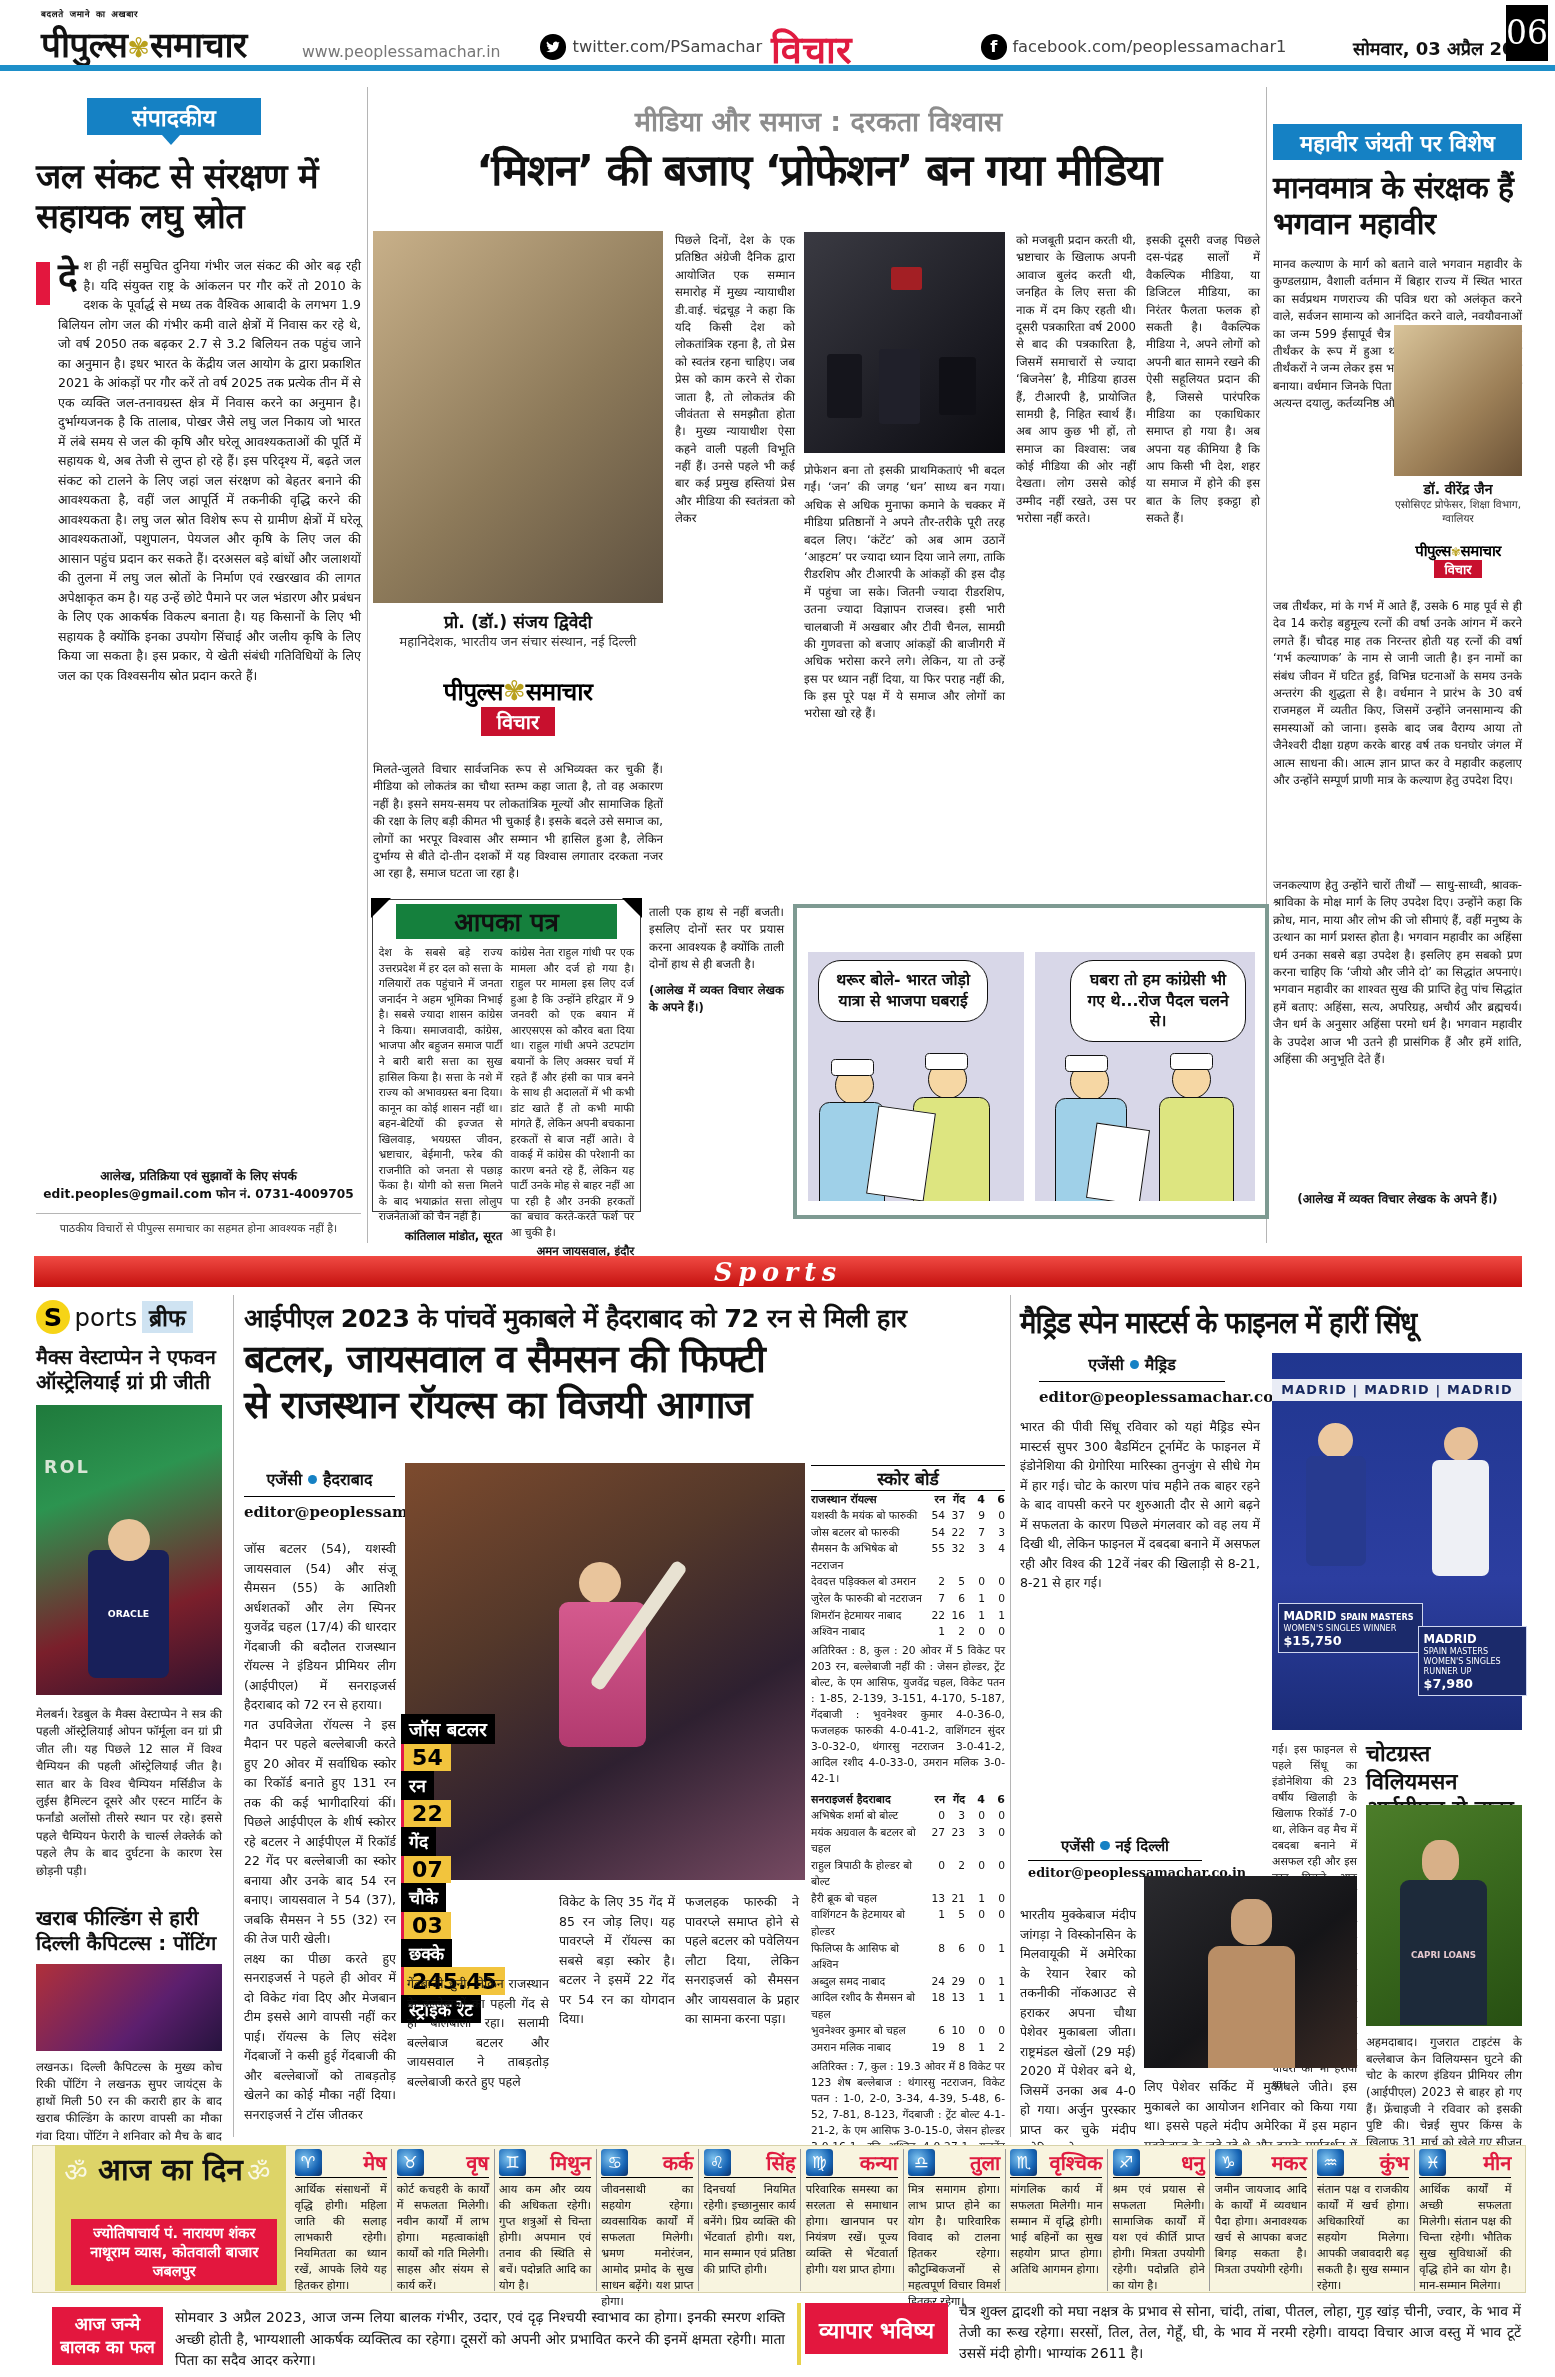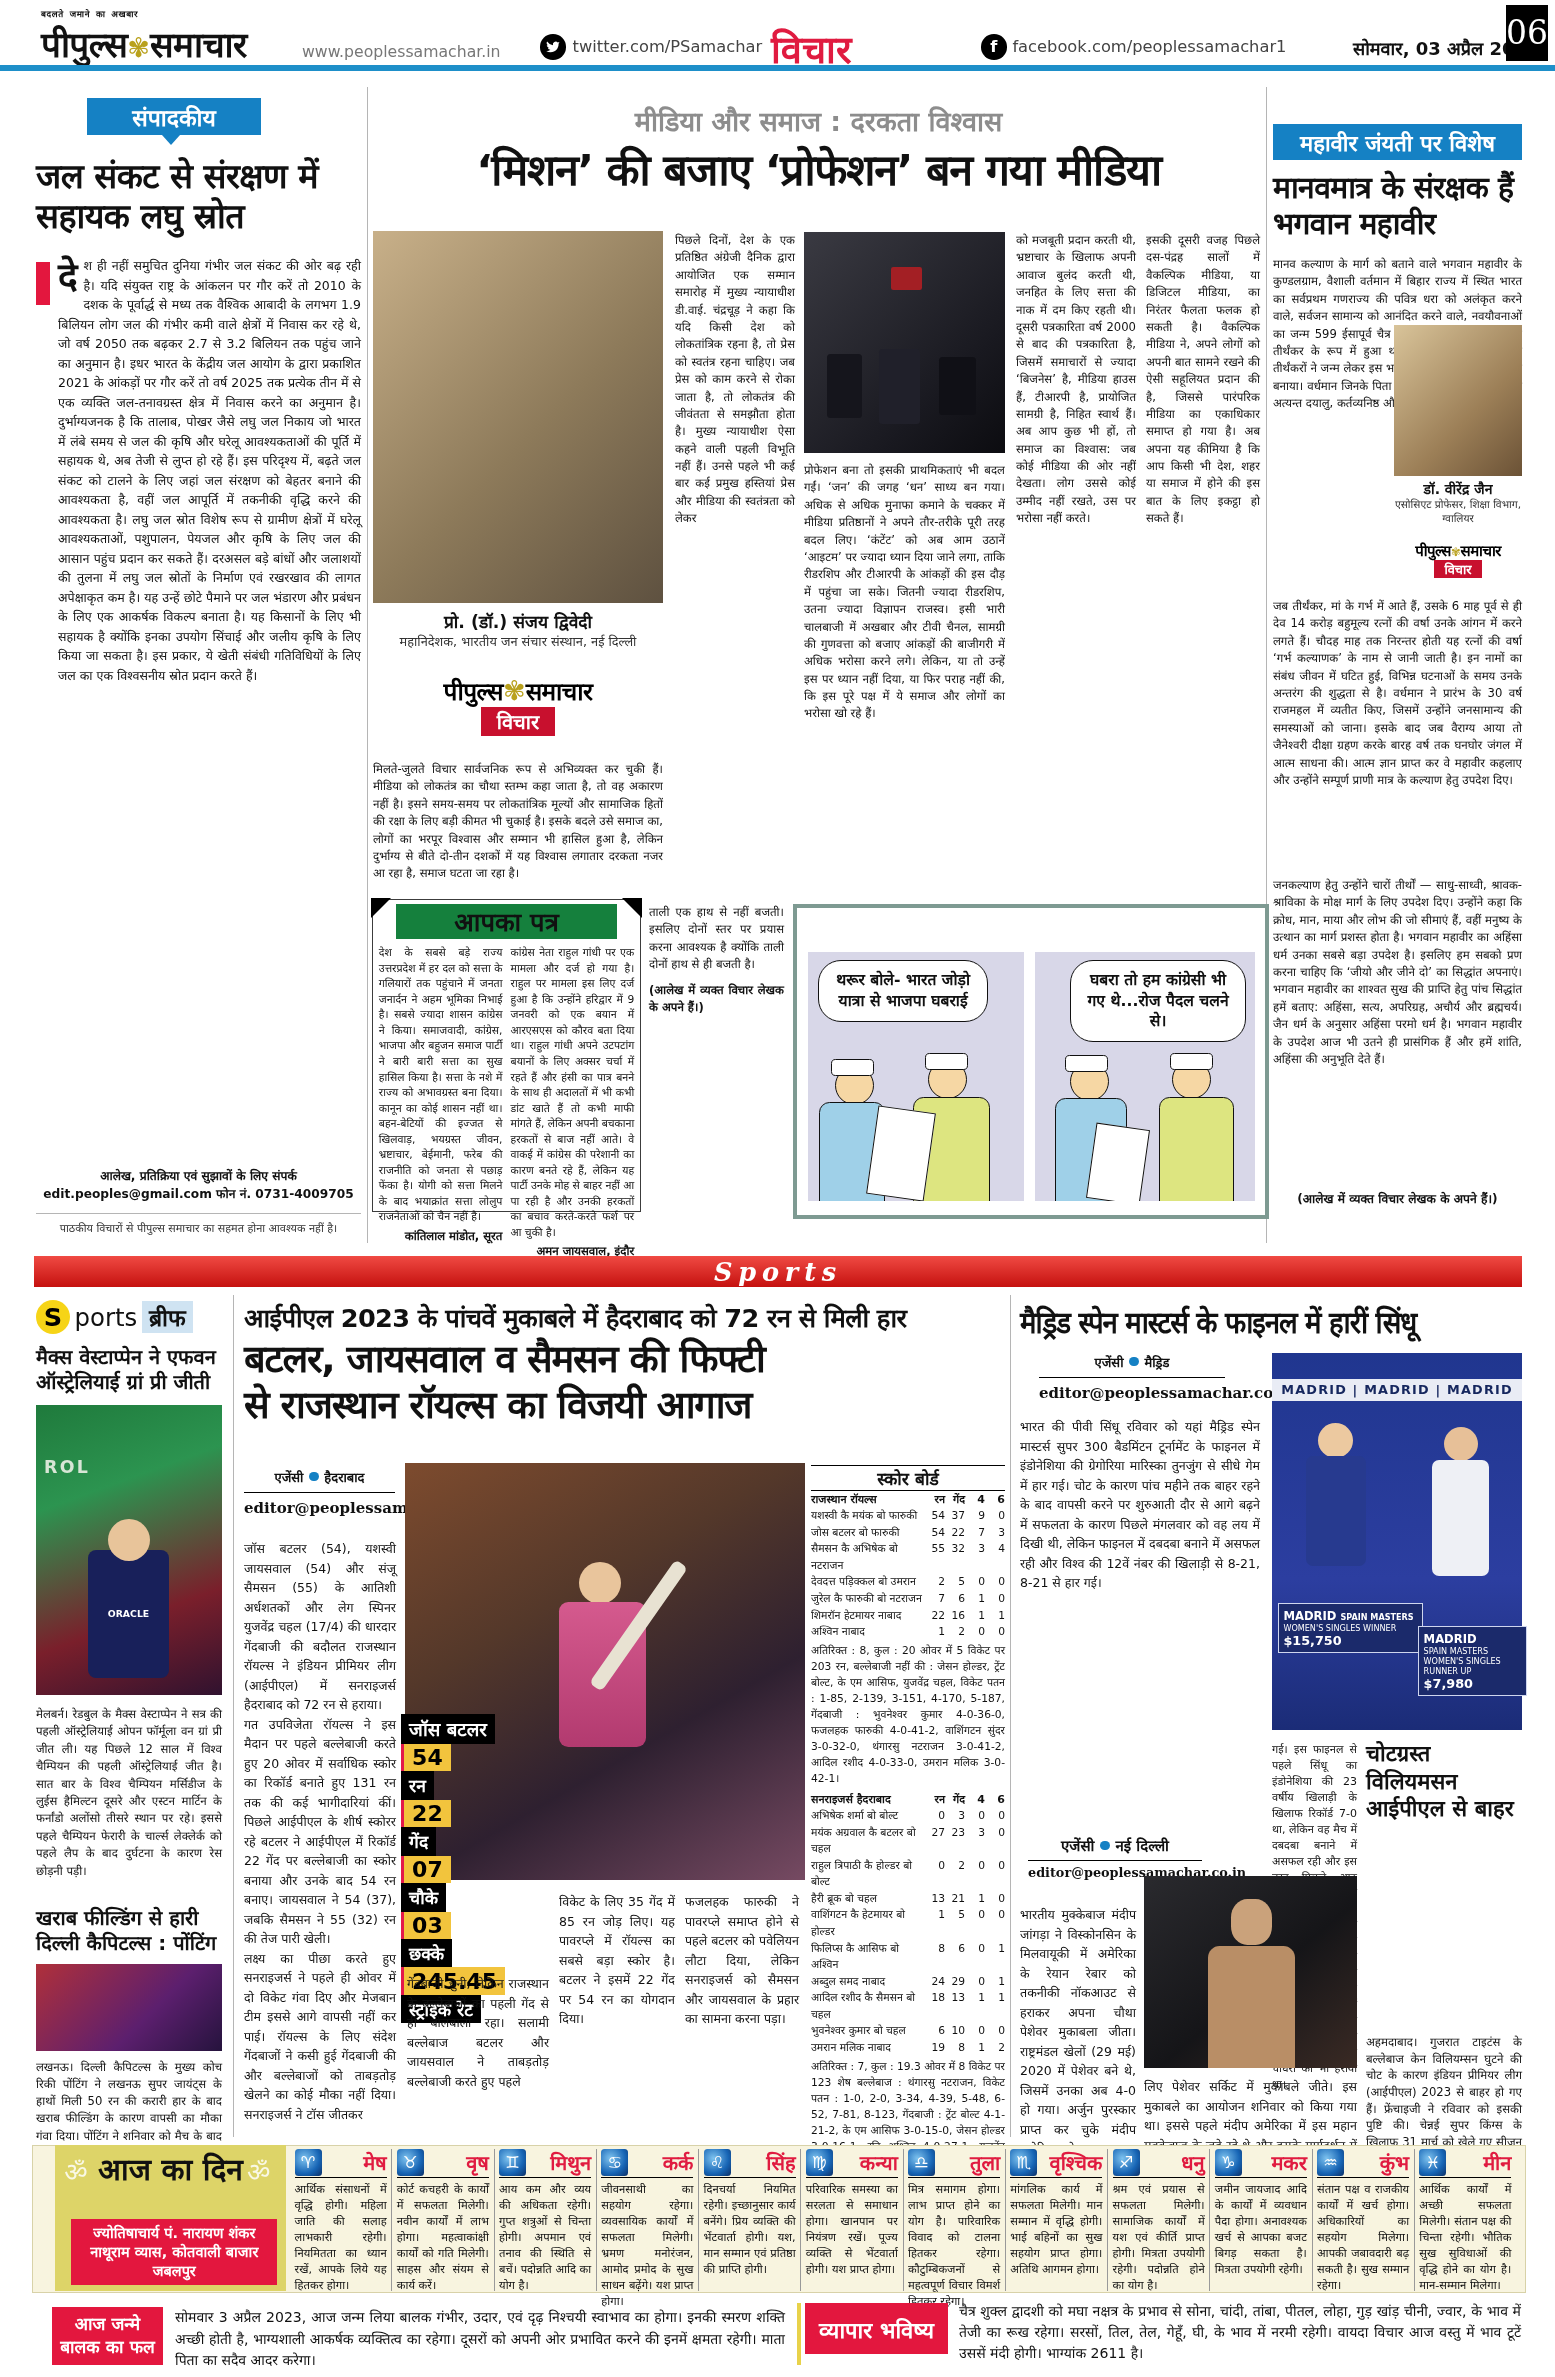--- a/index.html
+++ b/index.html
@@ -66,21 +66,21 @@
   .sports-banner{background:linear-gradient(180deg,#f04a43,#c5110f);color:#fff;
                  font-family:"DejaVu Serif",serif;font-style:italic;font-weight:bold;
                  font-size:25.6px;display:flex;align-items:center;justify-content:center;letter-spacing:5.8px;}
   .brief-s{width:34px;height:34px;border-radius:50%;background:#f6d417;color:#000;
            display:inline-flex;align-items:center;justify-content:center;font-size:25.6px;font-weight:bold;}
   .brief-word{font-size:24.4px;}
   .brief-chip{background:#cfe3f2;font-size:23px;font-weight:bold;padding:0 7px;}
   .brief-head{font-size:20px;font-weight:bold;line-height:1.25;}
   .sp-kicker{font-size:25.6px;font-weight:bold;letter-spacing:-0.6px;white-space:nowrap;}
   .sp-head{font-size:38px;font-weight:bold;line-height:1.22;letter-spacing:-1.2px;}
-  .byline{font-size:13px;font-weight:bold;}
+  .byline{font-size:16px;font-weight:bold;}
   .bydot{display:inline-block;width:9.3px;height:9.3px;border-radius:50%;background:#1581c4;margin:0 5.8px 1.2px 5.8px;}
   .email{font-size:15px;font-weight:bold;font-family:"DejaVu Serif",serif;}
   .chip-num{background:#f2c43d;color:#000;font-size:22px;font-weight:bold;padding:1.2px 8.1px;display:inline-block;border-left:3.5px solid #e3184a;}
   .chip-lbl{background:#000;color:#fff;font-size:17.4px;font-weight:bold;padding:2.3px 8.1px;display:inline-block;}
   .score-title{font-size:17.4px;font-weight:bold;border-top:1.7px solid #000;border-bottom:1.2px solid #000;}
   .sc-row{display:flex;font-size:10.7px;line-height:1.55;}
   .sc-row .n{flex:1;}
   .sc-row .c{width:20px;text-align:right;}
   .sc-head{font-weight:bold;font-size:11px;}
   .sc-note{font-size:10.7px;line-height:1.5;}
@@ -473,20 +473,25 @@
   <div class="abs" style="left:1144px;top:1876px;width:213px;height:192px;background:linear-gradient(140deg,#2a2a2e 0%,#151518 55%,#3a2a24 100%);">
     <div style="position:absolute;left:87px;top:23px;width:41px;height:46px;border-radius:40%;background:#caa27b;"></div>
     <div style="position:absolute;left:64px;top:70px;width:87px;height:122px;background:#b98e66;border-radius:11.6px 11.6px 0 0;"></div>
   </div>
   <div class="abs just body-txt" style="left:1144px;top:2077px;width:213px;">लिए पेशेवर सर्किट में मुकाबले जीते। इस मुकाबले का आयोजन शनिवार को किया गया था। इससे पहले मंदीप अमेरिका में इस महान मुक्केबाज के जुड़े रहे थे और इसके मार्गदर्शन में उनका पहला मुकाबला था।</div>
 
   <div class="abs bold" style="left:1366px;top:1740px;width:156px;font-size:22px;line-height:1.25;">
     <div>चोटग्रस्त विलियमसन</div>
     <div>आईपीएल से बाहर</div>
   </div>
+  <div class="abs" style="left:1366px;top:1805px;width:156px;height:221px;background:linear-gradient(150deg,#4c7d2a 0%,#3a6a1e 45%,#274f12 100%);">
+    <div style="position:absolute;left:56px;top:35px;width:37px;height:43px;border-radius:44%;background:#d8b088;"></div>
+    <div style="position:absolute;left:34px;top:75px;width:87px;height:145px;background:#1d2a3a;border-radius:9.3px 9.3px 0 0;"></div>
+    <div class="ctr" style="position:absolute;left:34px;top:145px;width:87px;color:#e6c9cf;font-size:8.7px;font-weight:bold;">CAPRI LOANS</div>
+  </div>
   <div class="abs just" style="left:1366px;top:2034px;width:156px;font-size:11.6px;line-height:1.44;">अहमदाबाद। गुजरात टाइटंस के बल्लेबाज केन विलियम्सन घुटने की चोट के कारण इंडियन प्रीमियर लीग (आईपीएल) 2023 से बाहर हो गए हैं। फ्रेंचाइजी ने रविवार को इसकी पुष्टि की। चेन्नई सुपर किंग्स के खिलाफ 31 मार्च को खेले गए सीजन के पहले मैच में फील्डिंग के दौरान विलियम्सन को चोट लगी थी। न्यूजीलैंड क्रिकेट (एनजेडसी) ने अपने वक्तव्य में विलियम्सन के इलाज के बारे में जानकारी दी।</div>
 
   <div class="abs horo-wrap" style="left:32px;top:2145px;width:1492px;height:146px;"></div>
   <div class="abs horo-yellow" style="left:55px;top:2145px;width:231px;height:146px;">
     <span class="ganesh abs" style="left:9.3px;top:9.3px;">ॐ</span>
     <span class="ganesh abs" style="left:192px;top:9.3px;">ॐ</span>
     <div class="horo-title ctr" style="margin-top:5.8px;">आज का दिन</div>
     <div class="horo-red ctr" style="position:absolute;left:16.3px;bottom:5.8px;width:199px;padding:4.6px 3.5px;">ज्योतिषाचार्य पं. नारायण शंकर नाथूराम व्यास, कोतवाली बाजार जबलपुर</div>
   </div>
 

